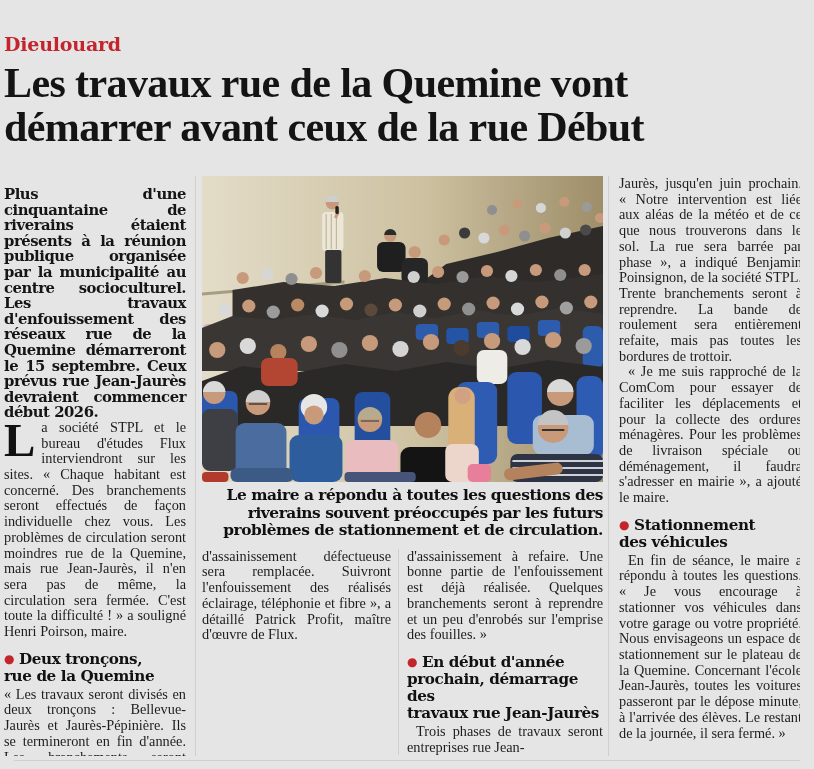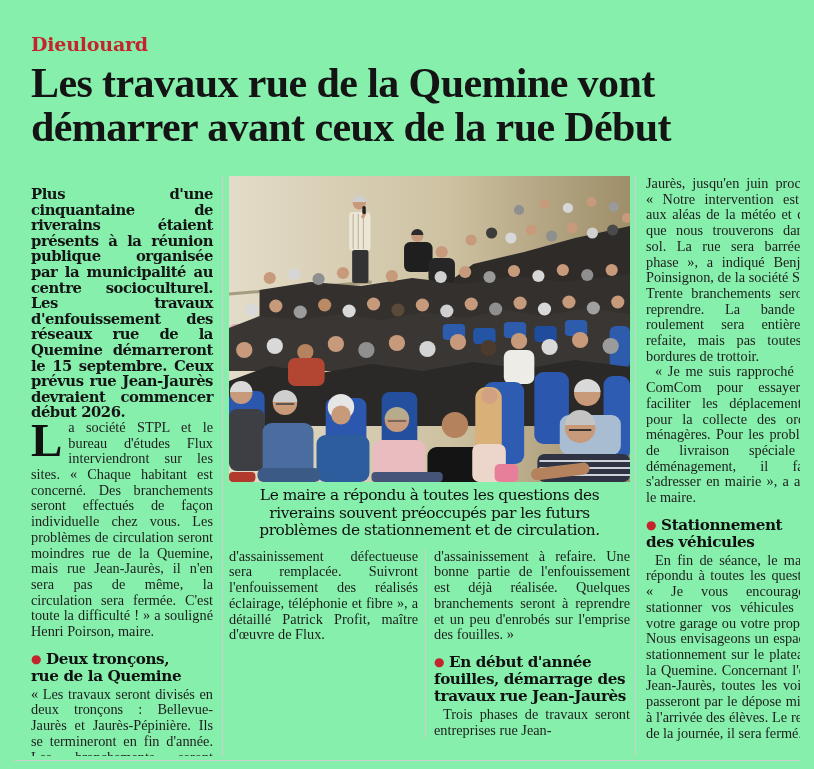--- a/index.html
+++ b/index.html
@@ -5,22 +5,22 @@
   :root{
     --accent:#c4242b;
     --text:#1d1d1d;
     --rule:#cfcfcf;
   }
   *{box-sizing:border-box;}
   html,body{margin:0;padding:0;background:#ffffff;}
   .page{
     position:relative;
     width:814px;height:769px;
-    background:#86efac;
-    padding:34px 14px 0 31px;
+    background:#e5e5e5;
+    padding:34px 14px 0 4px;
     font-family:"Liberation Serif", serif;
     color:var(--text);
     overflow:hidden;
   }
   .kicker{
     font-size:19px;line-height:20px;font-weight:bold;
     color:var(--accent);
     font-family:"DejaVu Serif", serif;
     letter-spacing:-0.2px;
   }
@@ -88,22 +88,22 @@
     color:var(--accent);
     font-size:12px;
     margin-right:5px;
     vertical-align:1px;
   }
   h3.section .stxt{white-space:pre-line;text-align:center;}
   .photo{display:block;width:401px;height:306px;}
   p.caption{
     margin:5px 0 9px 0;
     font-size:15.4px;line-height:17.6px;
-    font-weight:normal;color:#101010;
-    text-align:center;
+    font-weight:bold;color:#101010;
+    text-align:right;
     font-family:"DejaVu Serif", serif;
     letter-spacing:-0.45px;
   }
   .subcols{display:flex;}
   .subcol-l{
     width:197px;flex:0 0 197px;
     padding-right:7px;
     border-right:1px solid var(--rule);
   }
   .subcol-r{
@@ -293,21 +293,21 @@
 
       <p class="caption">Le maire a répondu à toutes les questions des riverains souvent préoccupés par les futurs problèmes de stationnement et de circulation.</p>
 
       <div class="subcols">
         <div class="subcol-l">
           <p class="body">d'assainissement défectueuse sera remplacée. Suivront l'enfouissement des réalisés éclairage, téléphonie et fibre », a détaillé Patrick Profit, maître d'œuvre de Flux.</p>
         </div>
         <div class="subcol-r">
           <p class="body">d'assainissement à refaire. Une bonne partie de l'enfouissement est déjà réalisée. Quelques branchements seront à reprendre et un peu d'enrobés sur l'emprise des fouilles. »</p>
           <h3 class="section"><span class="bullet">●</span><span class="stxt">En début d'année
-fouilles, démarrage des
+prochain, démarrage des
 travaux rue Jean-Jaurès</span></h3>
           <p class="body ind">Trois phases de travaux seront entreprises rue Jean-</p>
         </div>
       </div>
     </div>
 
     <div class="col4">
       <p class="body">Jaurès, jusqu'en juin prochain. « Notre intervention est liée aux aléas de la météo et de ce que nous trouverons dans le sol. La rue sera barrée par phase », a indiqué Benjamin Poinsignon, de la société STPL. Trente branchements seront à reprendre. La bande de roulement sera entièrement refaite, mais pas toutes les bordures de trottoir.</p>
       <p class="body ind">« Je me suis rapproché de la ComCom pour essayer de faciliter les déplacements et pour la collecte des ordures ménagères. Pour les problèmes de livraison spéciale ou déménagement, il faudra s'adresser en mairie », a ajouté le maire.</p>
       <h3 class="section"><span class="bullet">●</span><span class="stxt">Stationnement

